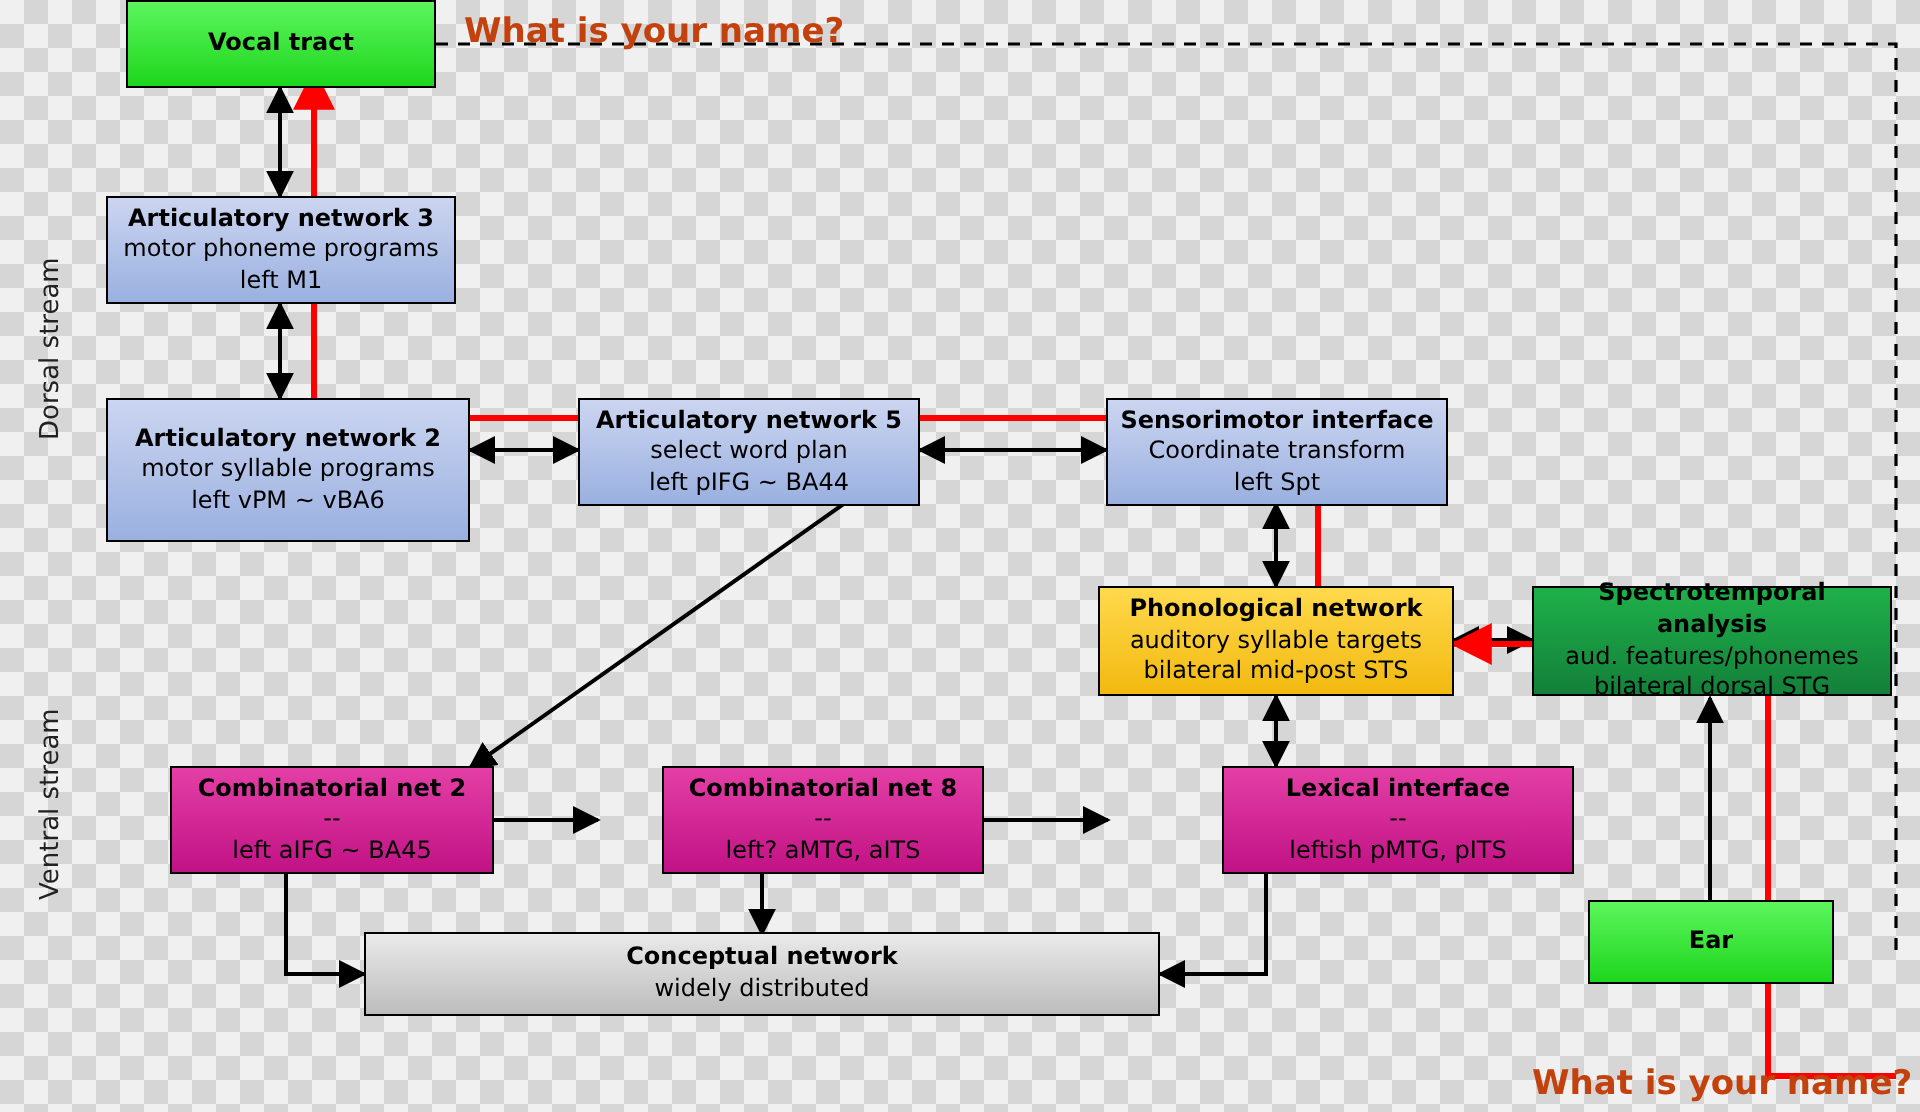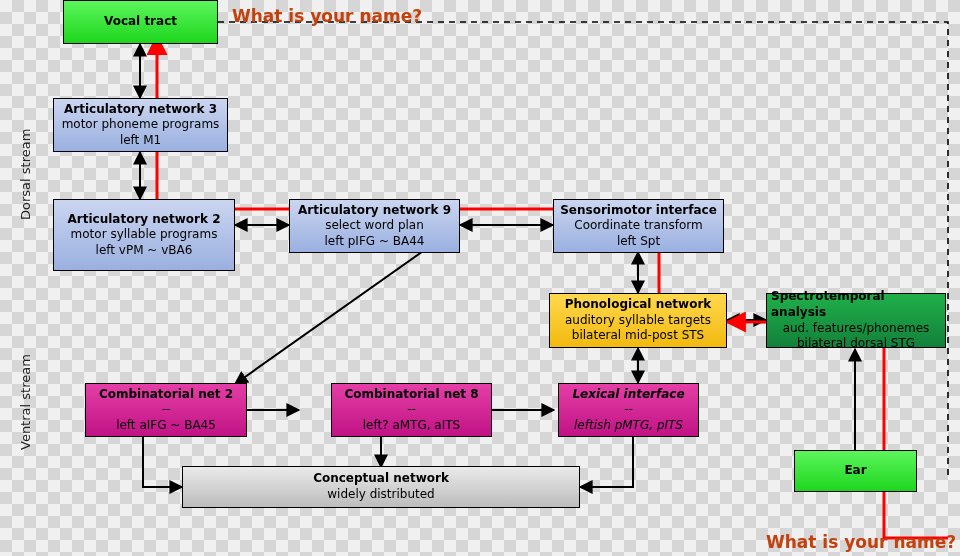--- a/index.html
+++ b/index.html
@@ -7,21 +7,21 @@
     background:white;}
   .stage{position:relative;width:960px;height:556px;}
   
   .checker{position:absolute;left:0;top:0;width:960px;height:556px;
     background-image:
       linear-gradient(45deg,#d6d6d6 25%,transparent 25%,transparent 75%,#d6d6d6 75%),
       linear-gradient(45deg,#d6d6d6 25%,transparent 25%,transparent 75%,#d6d6d6 75%);
     background-size:24px 24px;
     background-position:0 0,12px 12px;
     background-color:#f0f0f0;}
-  .node{position:absolute;border:1px solid #000;
+  .node{position:absolute;border:1px solid #000;text-align:center;
     display:flex;flex-direction:column;justify-content:center;align-items:center;
     font-size:12px;line-height:1.3;padding:2px 4px;box-sizing:border-box;}
   .node .title{font-weight:bold;}
   .node .sub{font-weight:normal;}
   .green1{background:linear-gradient(#5cf55c,#1ed61e);}
   .green2{background:linear-gradient(#1fb04a,#13803a);color:#000;}
   .blue{background:linear-gradient(#cbd5f0,#9ab0e0);}
   .gold{background:linear-gradient(#ffd94d,#f2b90f);}
   .magenta{background:linear-gradient(#e43fa6,#c11285);color:#000;margin-left:32px;}
   .gray{background:linear-gradient(#eaeaea,#bcbcbc);}
@@ -87,21 +87,21 @@
   <span class="sub">left M1</span>
 </div>
 
 <div class="node blue" style="left:53px;top:199px;width:182px;height:72px;">
   <span class="title">Articulatory network 2</span>
   <span class="sub">motor syllable programs</span>
   <span class="sub">left  vPM ~ vBA6</span>
 </div>
 
 <div class="node blue" style="left:289px;top:199px;width:171px;height:54px;">
-  <span class="title">Articulatory network 9</span>
+  <span class="title">Articulatory network 5</span>
   <span class="sub">select word plan</span>
   <span class="sub">left pIFG ~ BA44</span>
 </div>
 
 <div class="node blue" style="left:553px;top:199px;width:171px;height:54px;">
   <span class="title">Sensorimotor interface</span>
   <span class="sub">Coordinate transform</span>
   <span class="sub">left Spt</span>
 </div>
 
@@ -122,21 +122,21 @@
   <span class="sub">--</span>
   <span class="sub">left aIFG ~ BA45</span>
 </div>
 
 <div class="node magenta" style="left:299px;top:383px;width:161px;height:54px;">
   <span class="title">Combinatorial net 8</span>
   <span class="sub">--</span>
   <span class="sub">left? aMTG, aITS</span>
 </div>
 
-<div class="node magenta" style="left:526px;top:383px;width:141px;height:54px;font-style:italic;">
+<div class="node magenta" style="left:579px;top:383px;width:176px;height:54px;">
   <span class="title">Lexical interface</span>
   <span class="sub">--</span>
   <span class="sub">leftish pMTG, pITS</span>
 </div>
 
 <div class="node gray" style="left:182px;top:466px;width:398px;height:42px;">
   <span class="title">Conceptual network</span>
   <span class="sub">widely distributed</span>
 </div>
 

